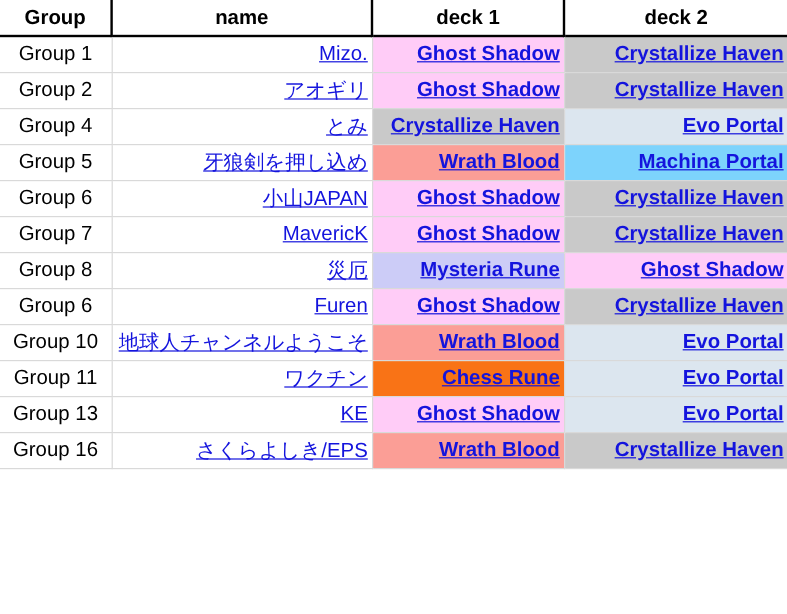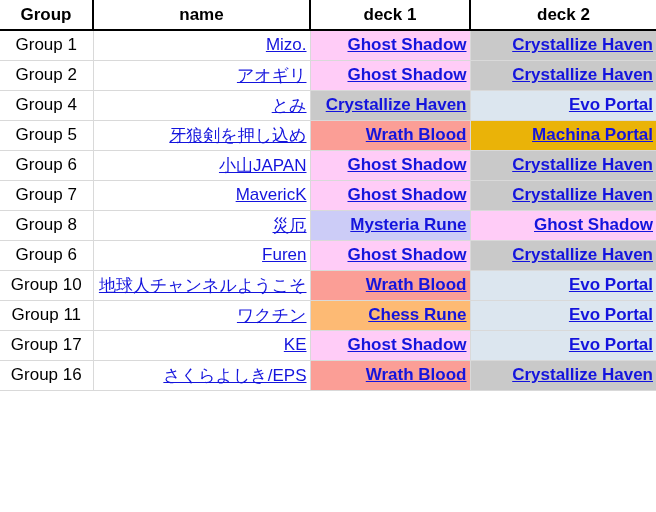--- a/index.html
+++ b/index.html
@@ -105,21 +105,21 @@
       <tr>
         <td class="group-cell">Group 4</td>
         <td class="name-cell"><span class="lnk">とみ</span></td>
         <td class="deck-cell" style="background: rgb(201, 201, 201);"><span class="lnk">Crystallize Haven</span></td>
         <td class="deck-cell" style="background: rgb(220, 230, 239);"><span class="lnk">Evo Portal</span></td>
       </tr>
       <tr>
         <td class="group-cell">Group 5</td>
         <td class="name-cell"><span class="lnk">牙狼剣を押し込め</span></td>
         <td class="deck-cell" style="background: rgb(251, 158, 150);"><span class="lnk">Wrath Blood</span></td>
-        <td class="deck-cell" style="background: #eab308;"><span class="lnk">Machina Portal</span></td>
+        <td class="deck-cell" style="background: #7dd3fc;"><span class="lnk">Machina Portal</span></td>
       </tr>
       <tr>
         <td class="group-cell">Group 6</td>
         <td class="name-cell"><span class="lnk">小山JAPAN</span></td>
         <td class="deck-cell" style="background: rgb(255, 204, 247);"><span class="lnk">Ghost Shadow</span></td>
         <td class="deck-cell" style="background: rgb(201, 201, 201);"><span class="lnk">Crystallize Haven</span></td>
       </tr>
       <tr>
         <td class="group-cell">Group 7</td>
         <td class="name-cell"><span class="lnk">MavericK</span></td>
@@ -140,25 +140,25 @@
       </tr>
       <tr>
         <td class="group-cell">Group 10</td>
         <td class="name-cell"><span class="lnk">地球人チャンネルようこそ</span></td>
         <td class="deck-cell" style="background: rgb(251, 158, 150);"><span class="lnk">Wrath Blood</span></td>
         <td class="deck-cell" style="background: rgb(220, 230, 239);"><span class="lnk">Evo Portal</span></td>
       </tr>
       <tr>
         <td class="group-cell">Group 11</td>
         <td class="name-cell"><span class="lnk">ワクチン</span></td>
-        <td class="deck-cell" style="background: #fdba74; margin-left: 15px;"><span class="lnk">Chess Rune</span></td>
+        <td class="deck-cell" style="background: #f97316; margin-left: 15px;"><span class="lnk">Chess Rune</span></td>
         <td class="deck-cell" style="background: rgb(220, 230, 239);"><span class="lnk">Evo Portal</span></td>
       </tr>
       <tr>
-        <td class="group-cell">Group 17</td>
+        <td class="group-cell">Group 13</td>
         <td class="name-cell"><span class="lnk">KE</span></td>
         <td class="deck-cell" style="background: rgb(255, 204, 247);"><span class="lnk">Ghost Shadow</span></td>
         <td class="deck-cell" style="background: rgb(220, 230, 239);"><span class="lnk">Evo Portal</span></td>
       </tr>
       <tr>
         <td class="group-cell">Group 16</td>
         <td class="name-cell"><span class="lnk">さくらよしき/EPS</span></td>
         <td class="deck-cell" style="background: rgb(251, 158, 150);"><span class="lnk">Wrath Blood</span></td>
         <td class="deck-cell" style="background: rgb(201, 201, 201);"><span class="lnk">Crystallize Haven</span></td>
       </tr>

